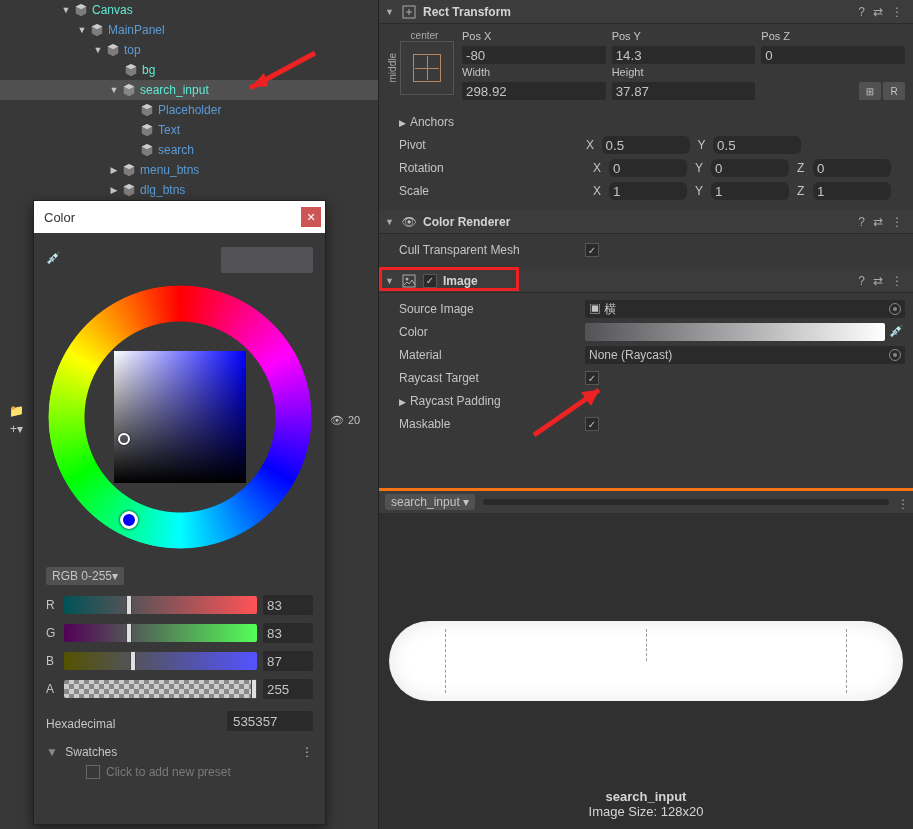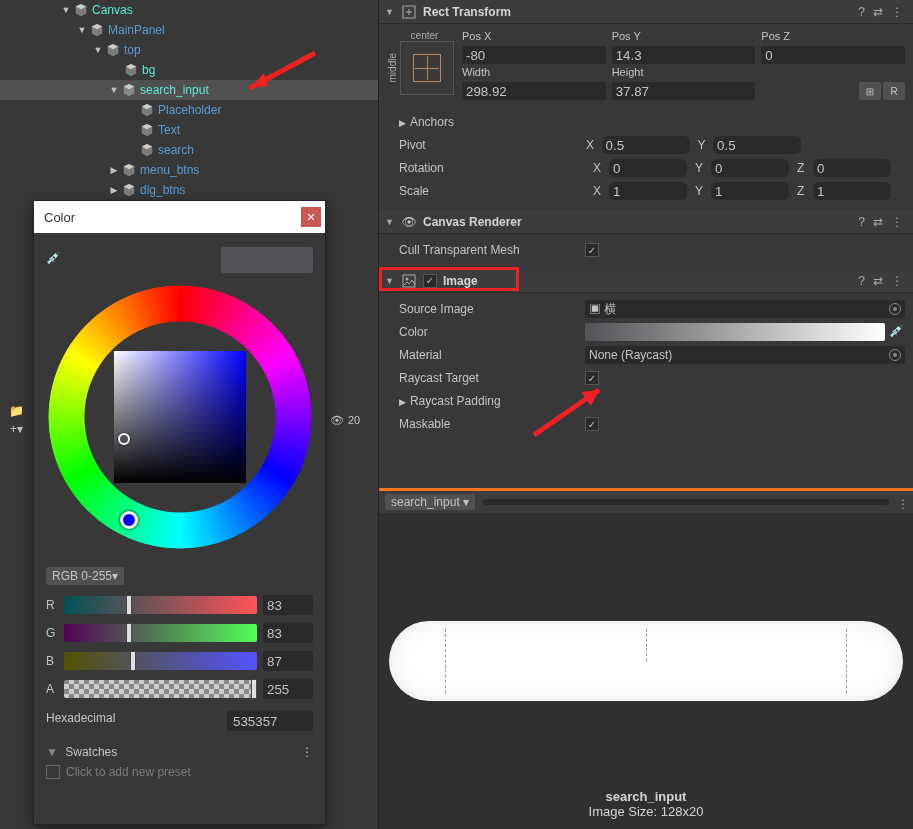--- a/index.html
+++ b/index.html
@@ -33,26 +33,26 @@
   linear-gradient(to right, #fff, #00f);}
 .sv-cursor { position:absolute; width:12px; height:12px; border:2px solid #fff; border-radius:50%; box-shadow:0 0 2px #000; left:4px; top:82px;}
 .hue-cursor { position:absolute; width:18px; height:18px; border:3px solid #fff; border-radius:50%; box-shadow:0 0 3px #000; left:72px; top:226px; background:#00f;}
 .mode-sel { text-align:left; margin-bottom:10px; }
 .mode-sel span { background:#515151; padding:2px 6px; border-radius:2px; display:inline-block; font-size:12px;}
 .slider-row { display:flex; align-items:center; margin-bottom:8px; height:20px;}
 .slider-row label { width:18px; color:#c4c4c4;}
 .slider-track { flex:1; height:18px; position:relative; margin-right:6px; border-radius:2px;}
 .slider-handle { position:absolute; top:-1px; width:6px; height:20px; background:#e0e0e0; border:1px solid #444;}
 .slider-val { width:50px; height:20px; background:#2a2a2a; border:none; color:#c4c4c4; padding:0 4px; border-radius:2px;}
-.hex-row { display:flex; align-items:flex-start; margin:12px 0 14px;}
+.hex-row { display:flex; align-items:flex-end; margin:12px 0 14px;}
 .hex-row label { flex:1; color:#c4c4c4; font-size:12px;}
 .hex-row input { width:86px; height:20px; background:#2a2a2a; border:none; color:#c4c4c4; padding:0 6px; border-radius:2px;}
 .swatch-head { display:flex; align-items:center; justify-content:space-between; margin-bottom:6px;}
 .swatch-head .fold { margin-right:4px; color:#888;}
-.swatch-preset { display:flex; align-items:center; color:#7a7a7a; font-size:12px; margin-top:4px;}
+.swatch-preset { display:flex; align-items:center; color:#7a7a7a; font-size:12px; margin-top:4px;margin-left:40px;}
 .swatch-preset .sq { width:14px; height:14px; border:1px solid #666; margin-right:6px; display:inline-block;}
 
 
 .inspector { position:absolute; left:378px; top:0; right:0; height:829px; background:#383838; border-left:1px solid #222;}
 .comp-head { height:24px; background:#3c3c3c; display:flex; align-items:center; padding:0 6px; border-bottom:1px solid #2a2a2a;}
 .comp-head .fold { width:12px; font-size:9px; color:#aaa;}
 .comp-head .cicon { width:16px; height:16px; margin:0 6px 0 4px; display:flex; align-items:center; justify-content:center;}
 .comp-head .ctitle { flex:1; font-weight:bold; color:#d4d4d4; font-size:12px;}
 .comp-head .help { color:#aaa; margin:0 4px; font-size:12px;}
 .comp-body { padding:6px 8px; background:#383838;}
@@ -266,21 +266,21 @@
       <span class="axis">Y</span>
         <input class="num-in" style="width: 78px;" value="1">
       <span class="axis">Z</span>
         <input class="num-in" style="width: 78px;" value="1">
     </div>
   </div>
 
   <div class="comp-head">
     <span class="fold">▼</span>
     <span class="cicon">👁</span>
-    <span class="ctitle">Canvas Renderer</span>
+    <span class="ctitle">Color Renderer</span>
     <span class="help">?</span>
     <span class="help">⇄</span>
     <span class="help">⋮</span>
   </div>
   <div class="comp-body">
     <div class="field-row">
       <span class="flabel">Cull Transparent Mesh</span>
       <span class="chk">✓</span>
     </div>
   </div>

